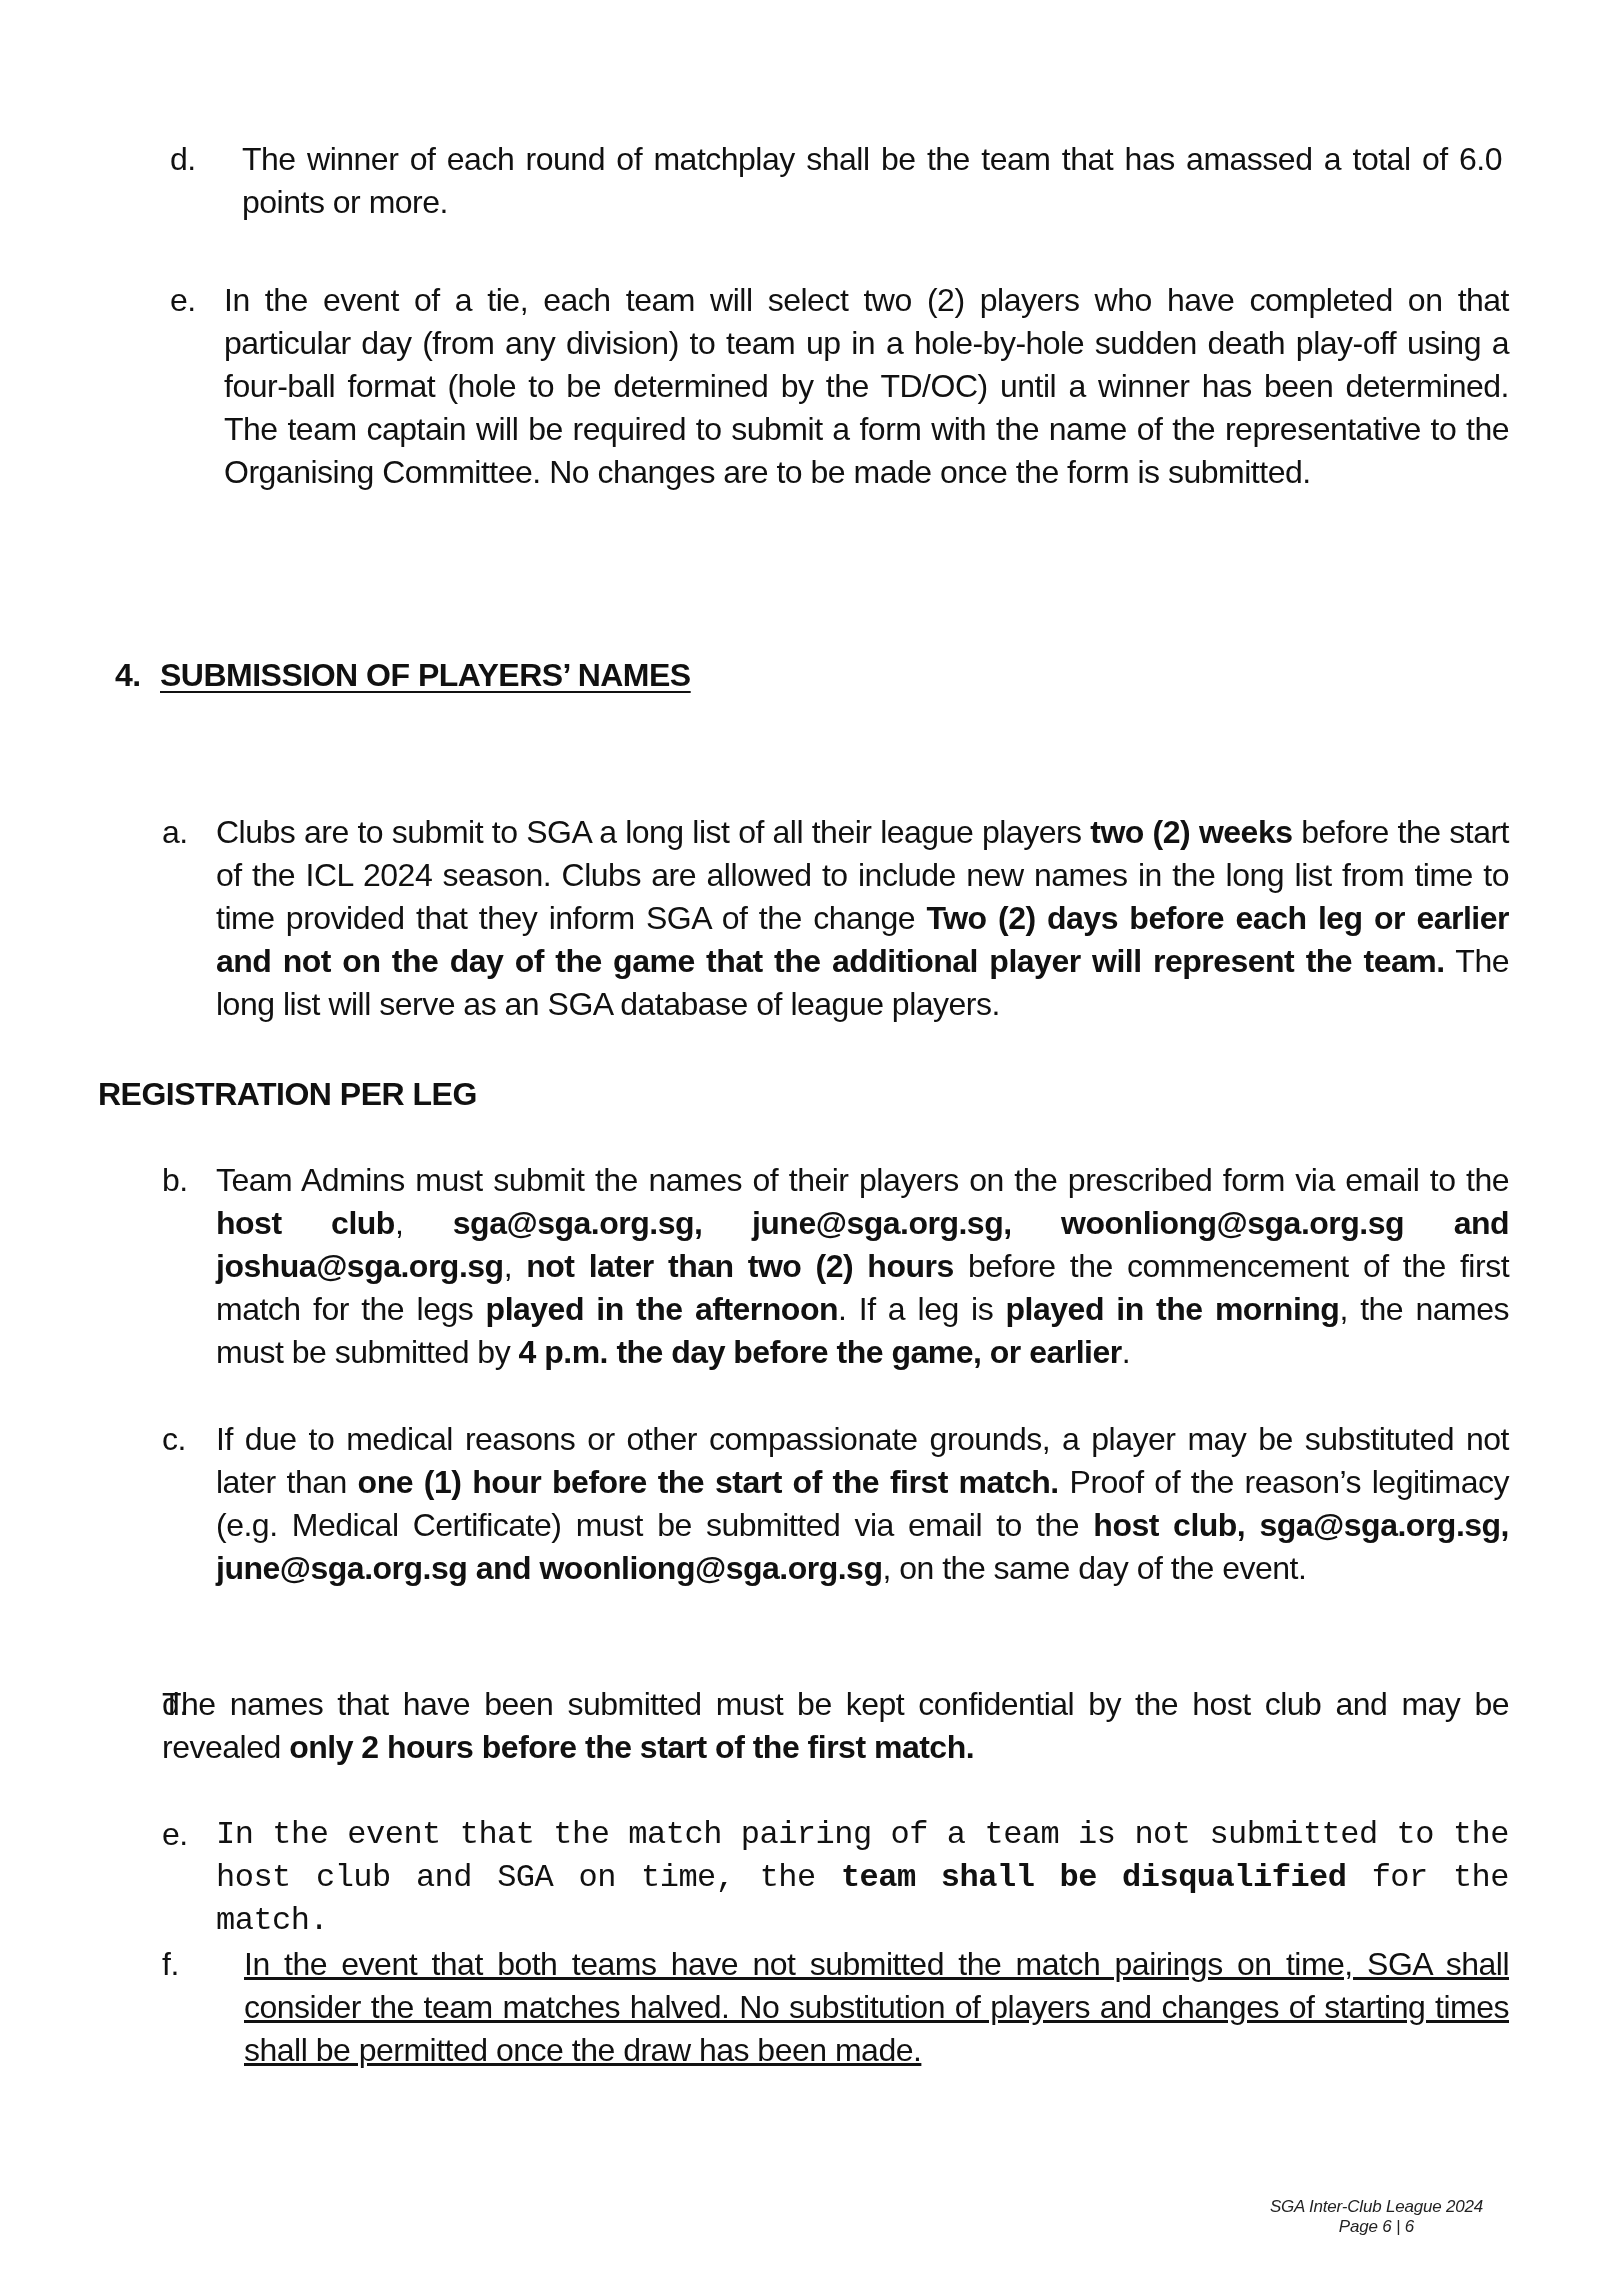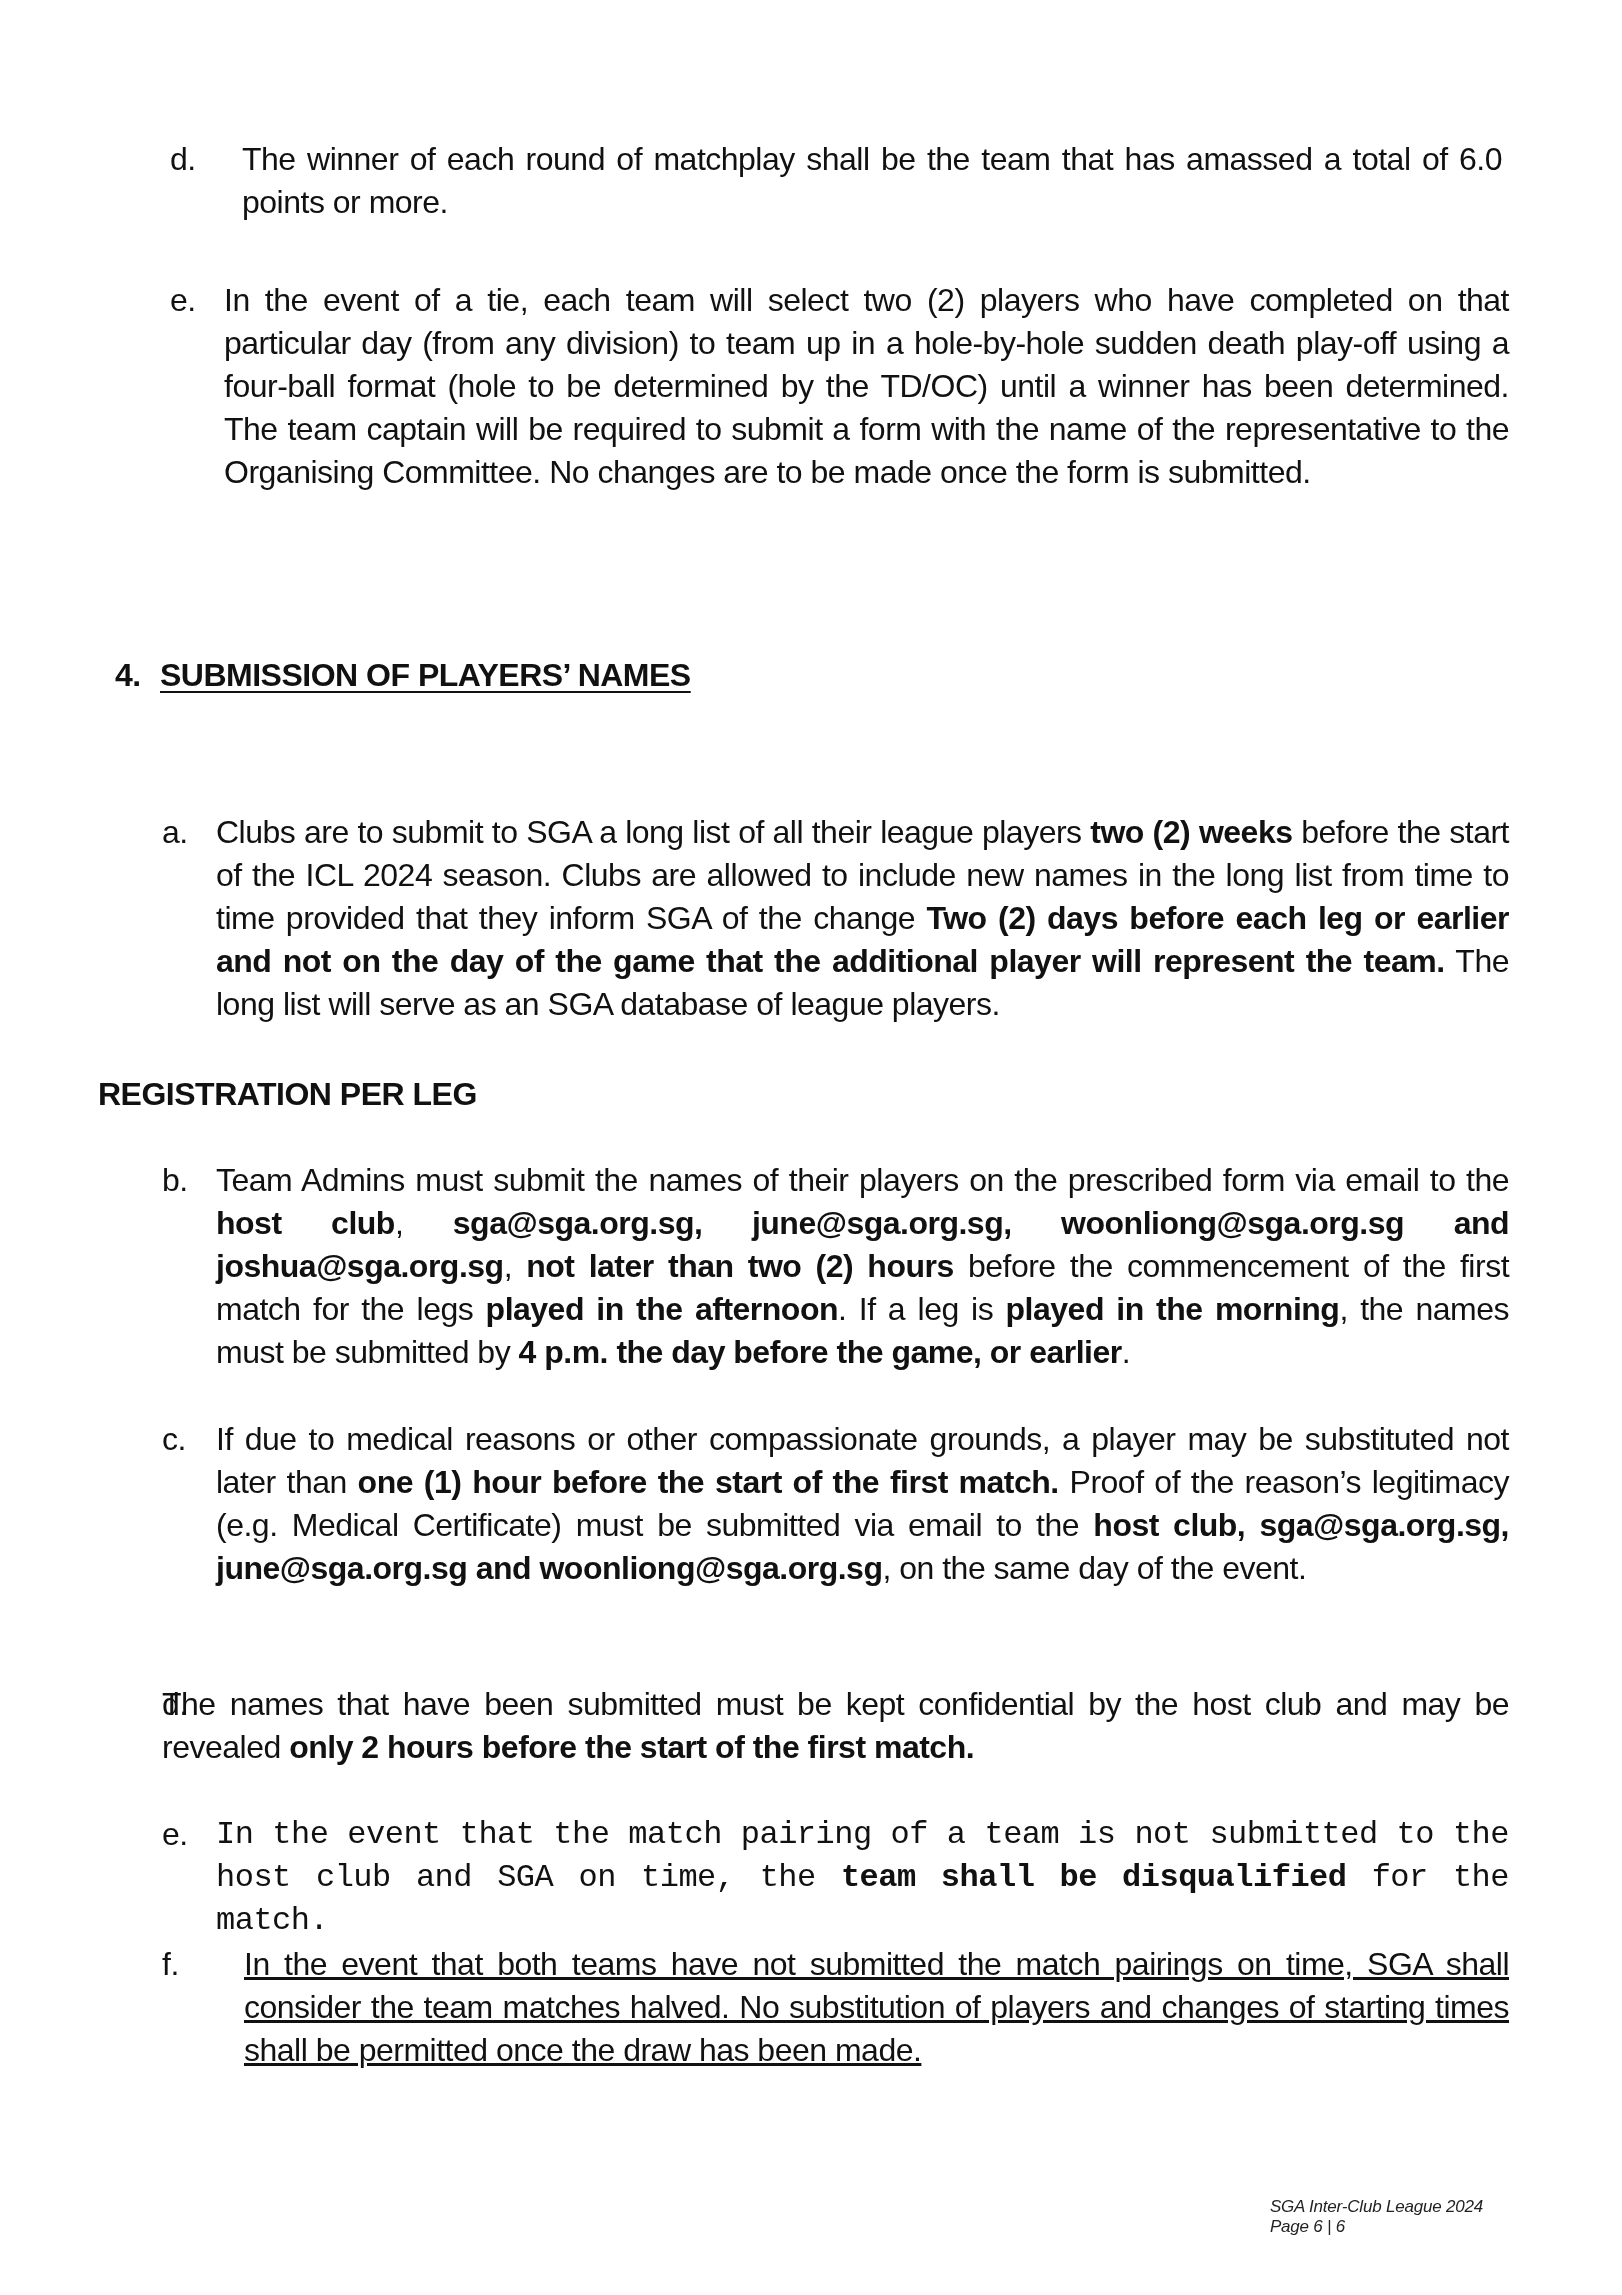--- a/index.html
+++ b/index.html
@@ -7,21 +7,21 @@
          font-family: "Liberation Sans", sans-serif; color: #111111; }
   .page { position: absolute; left: 0; top: 0; width: 1623px; height: 2295px; }
   .para { position: absolute; font-size: 32px; line-height: 43px; letter-spacing: -0.5px; }
   .para .lbl { position: absolute; left: 0; top: 0; }
   .para .txt { display: block; text-align: justify; }
   .justify-last .txt { text-align-last: left; }
   b { font-weight: bold; }
   .heading { position: absolute; font-size: 32px; font-weight: bold; line-height: 43px; letter-spacing: -0.5px; }
   .heading .num { display: inline-block; width: 45px; }
   .heading u { text-decoration: underline; text-decoration-thickness: 2.4px; text-underline-offset: 4.9px; }
-  .footer { position: absolute; right: 140px; top: 2197px; text-align: left;
+  .footer { position: absolute; right: 140px; top: 2197px; text-align: center;
             font-style: italic; font-size: 17px; line-height: 19.5px; letter-spacing: -0.2px; color: #222; }
 </style>
 </head>
 <body>
 
 <div class="page">
 
   <div class="para justify-last" style="left:170px; top:138px; width:1332px;">
     <span class="lbl">d.</span>
     <span class="txt" style="margin-left:72px;"><span>The winner of each round of matchplay shall be the team that has amassed a total of 6.0 points or more.</span></span>

